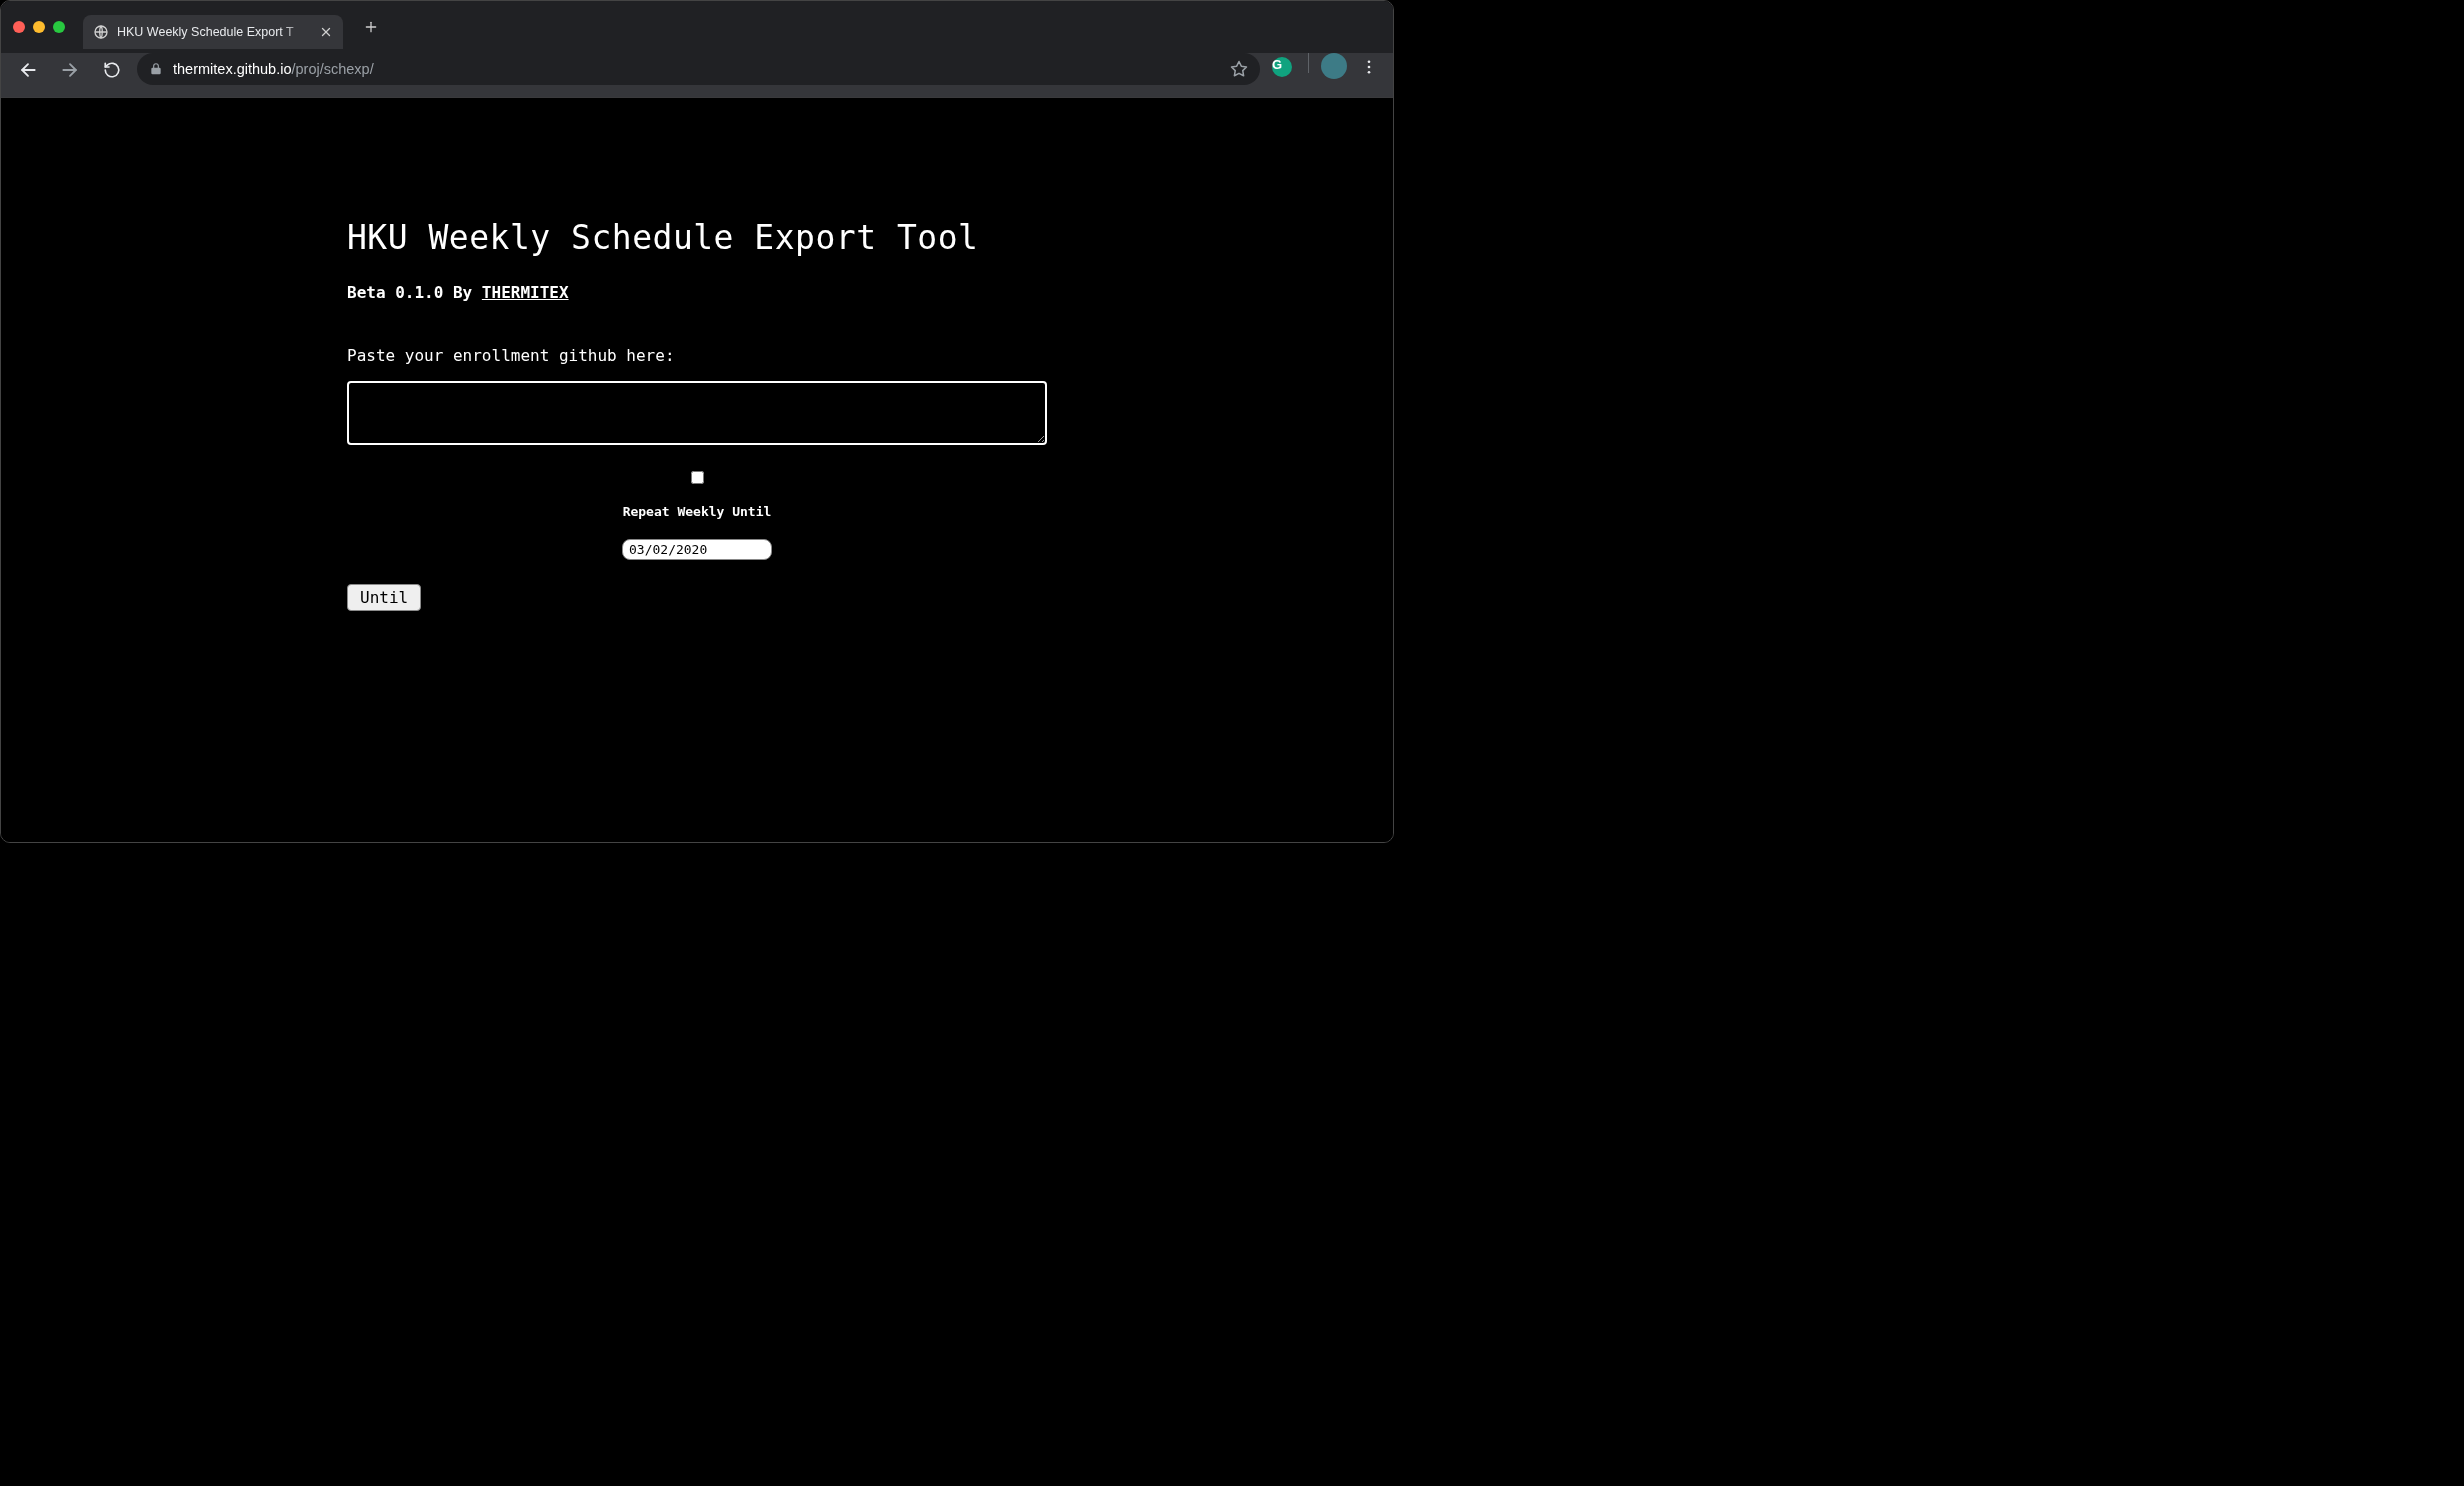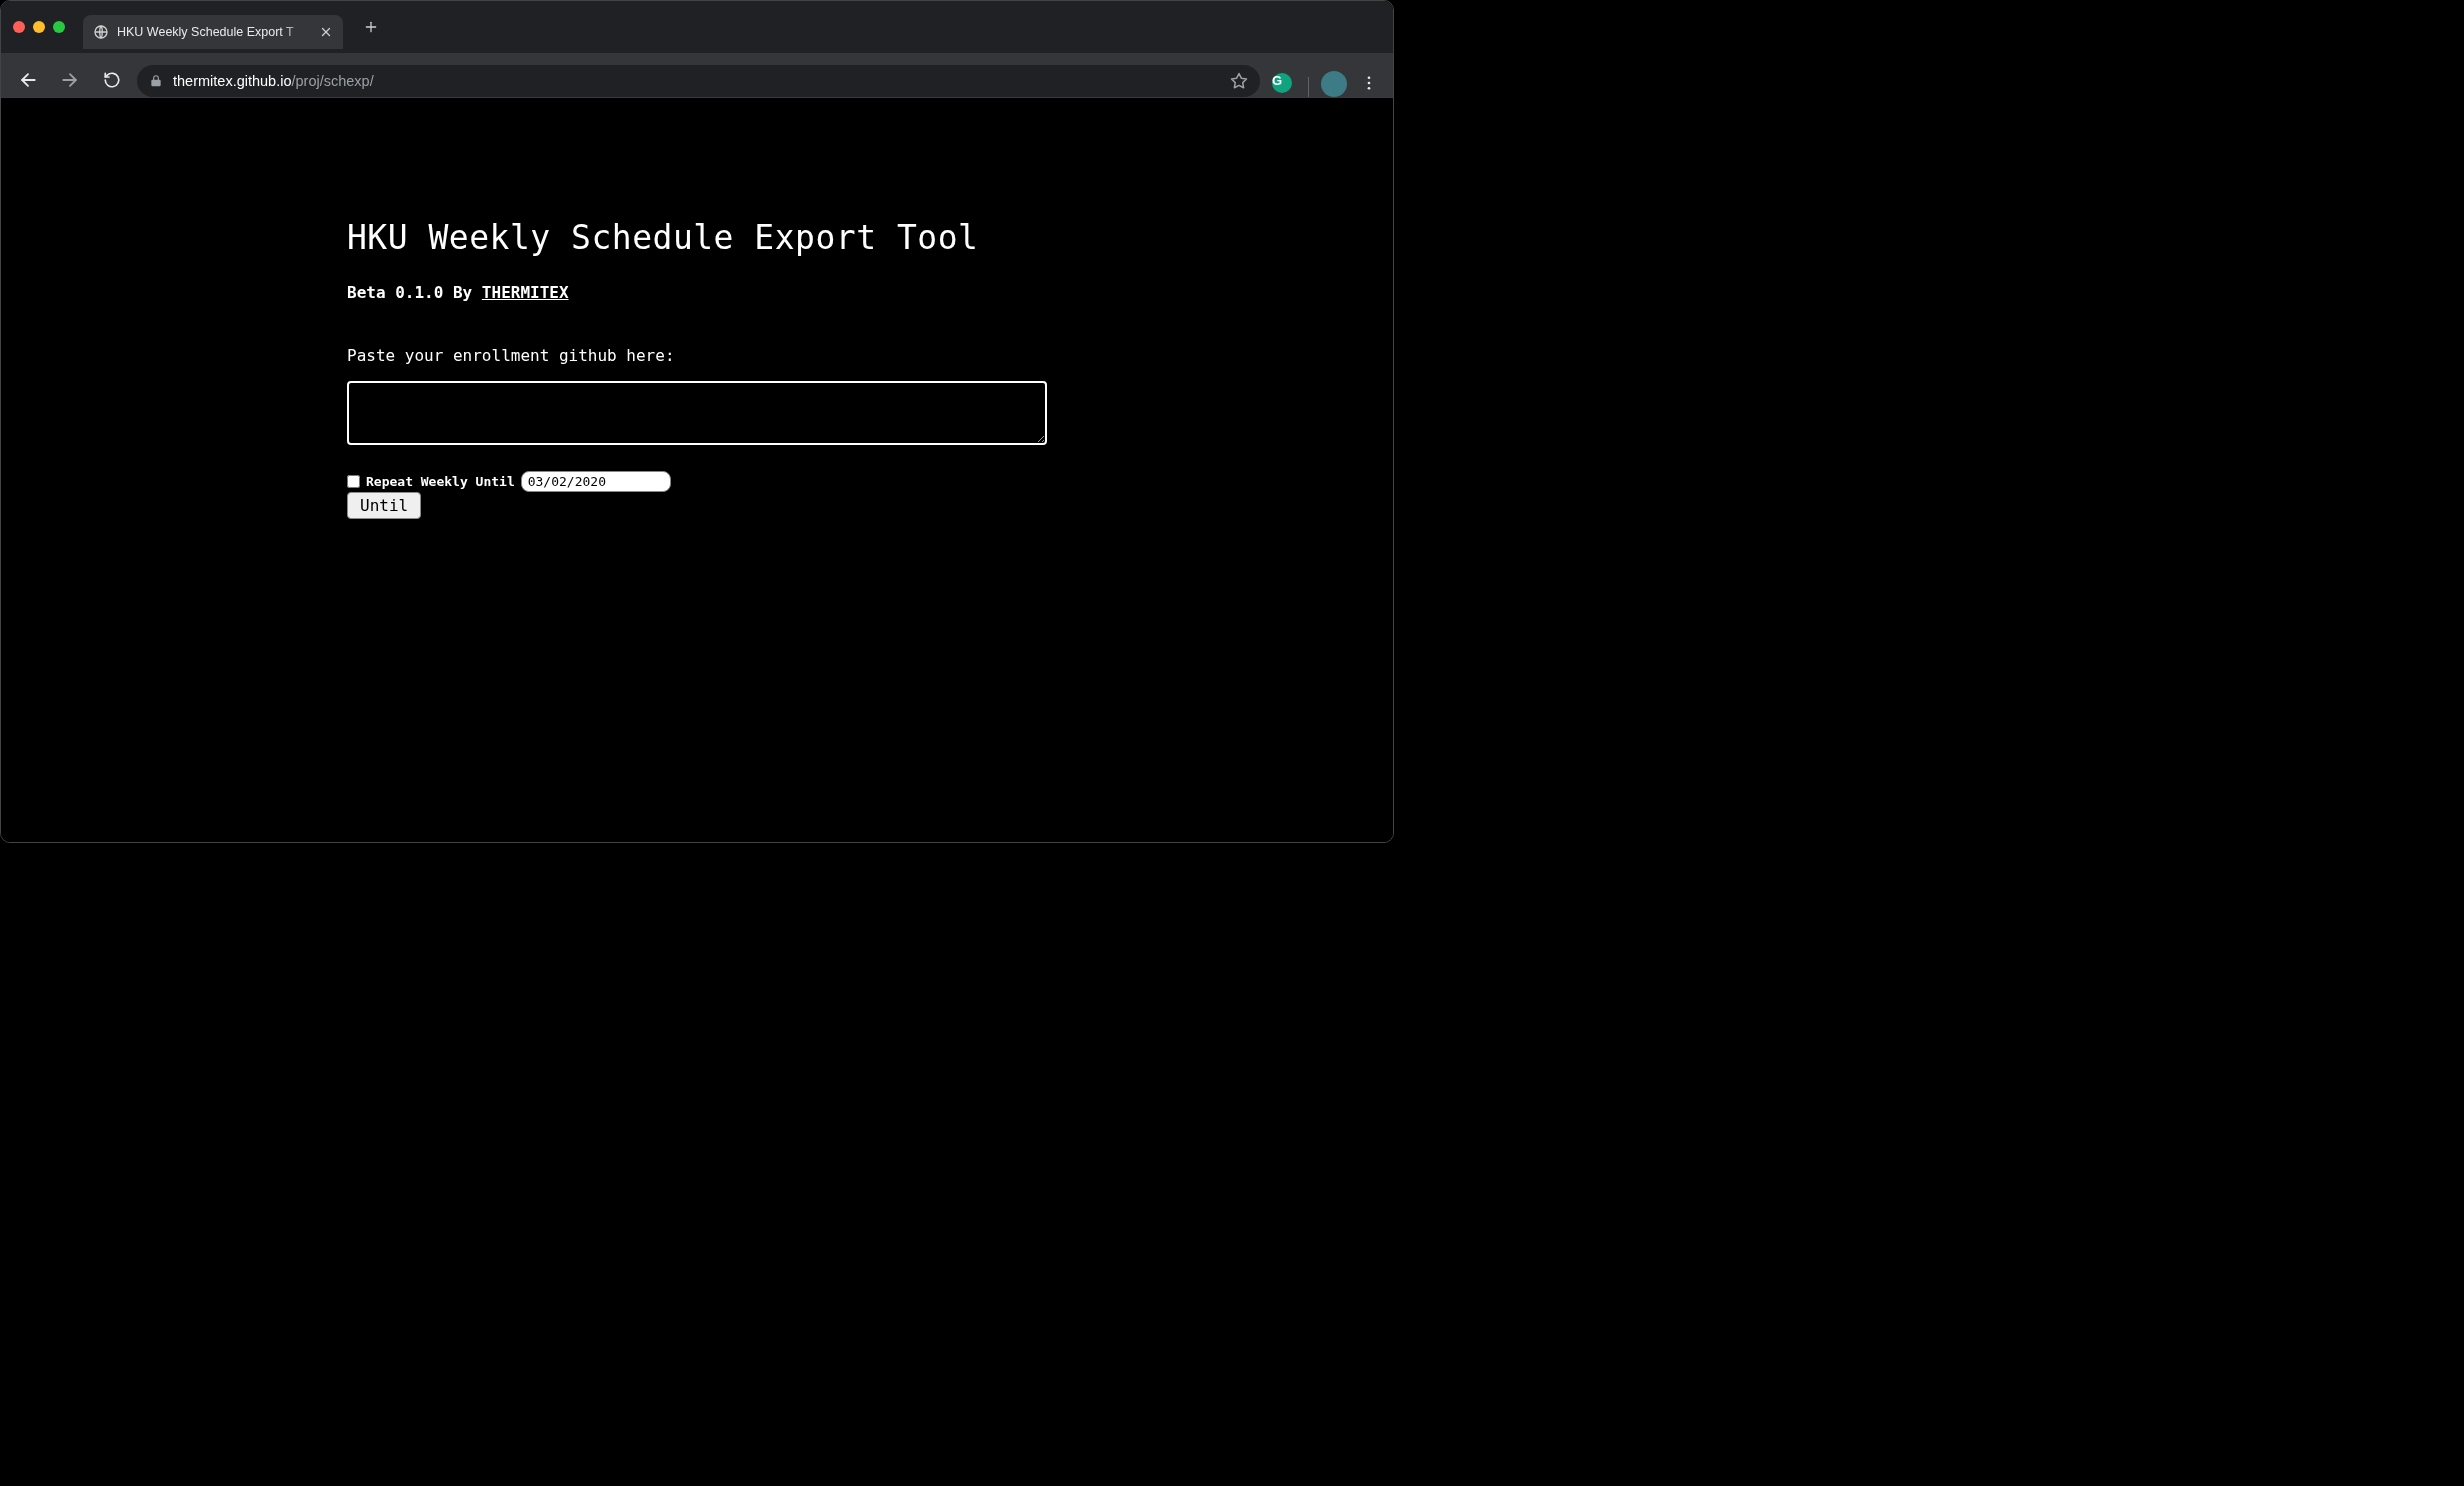--- a/index.html
+++ b/index.html
@@ -76,21 +76,21 @@
     .new-tab-btn {
       width: 28px; height: 28px;
       margin-left: 14px;
       display: flex; align-items: center; justify-content: center;
       color: #cfcfcf;
       border-radius: 50%;
     }
 
     .toolbar {
       display: flex;
-      align-items: flex-end;
+      align-items: flex-start;
       height: 44px;
       padding: 0 10px;
       gap: 8px;
       background: #35363a;
     }
     .nav-icon {
       width: 34px; height: 34px;
       display: flex; align-items: center; justify-content: center;
       color: #9aa0a6;
       border-radius: 50%;
@@ -178,23 +178,25 @@
       color: #fff;
       font-family: inherit;
       font-size: 14px;
       padding: 6px 8px;
       resize: both;
       margin-bottom: 22px;
     }
     .repeat-row {
       display: flex;
       align-items: center;
-      gap: 6px;
+      gap: 20px;
       font-size: 13px;
       font-weight: 700;
+      margin-bottom: 24px;
+      flex-direction: column;
     }
     .repeat-row input[type="checkbox"] {
       width: 13px; height: 13px;
       accent-color: #fff;
     }
     .repeat-row input[type="text"].date-input {
       font-family: inherit;
       font-size: 13px;
       padding: 2px 6px;
       width: 150px;

